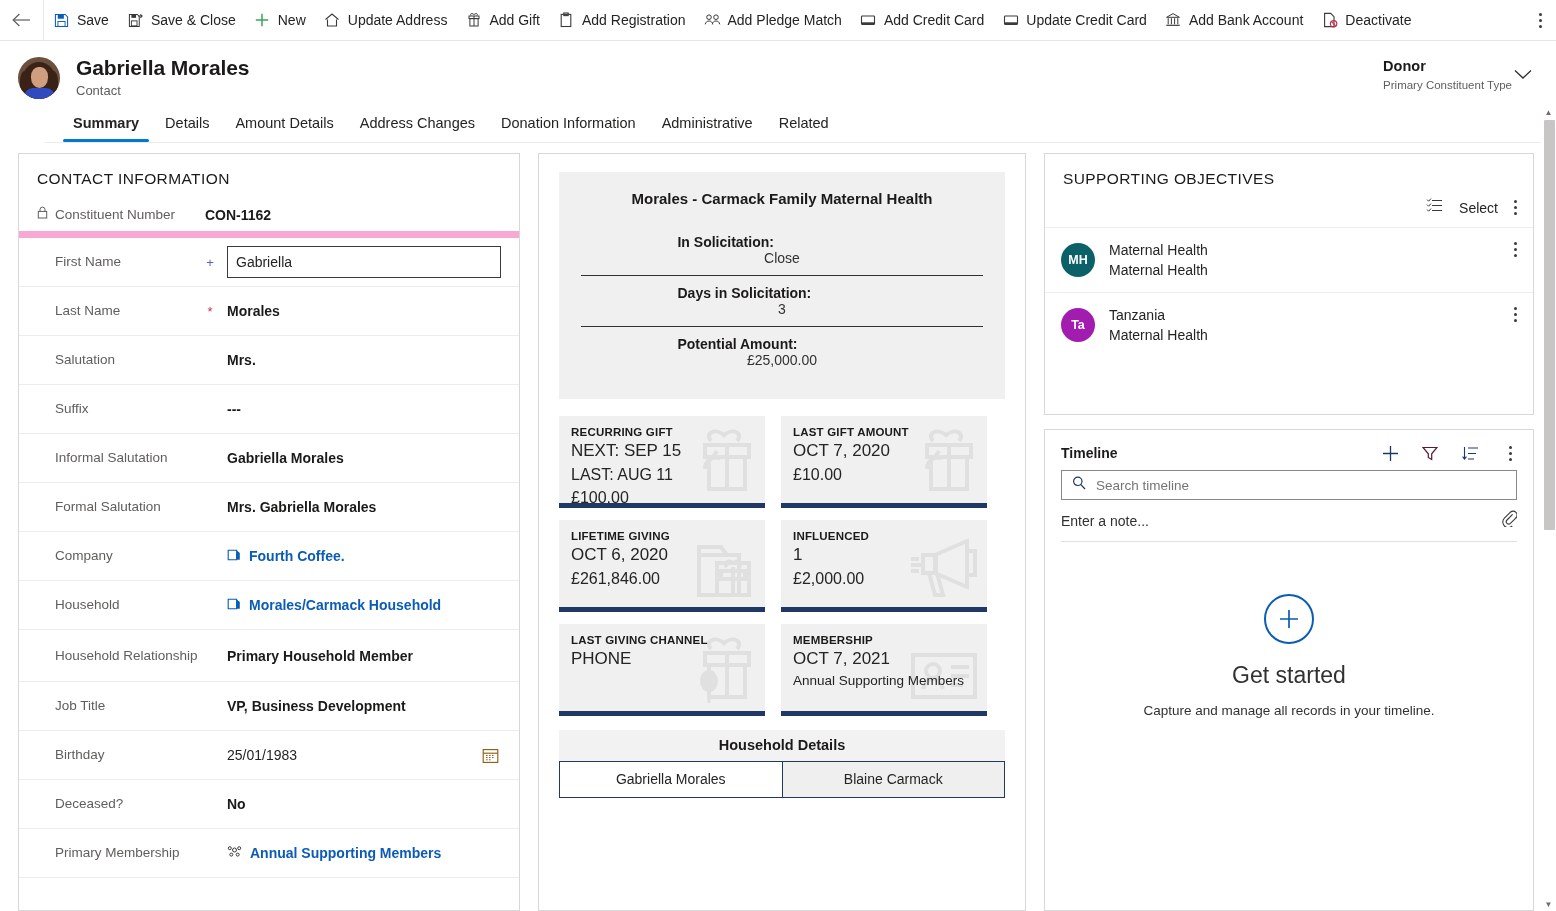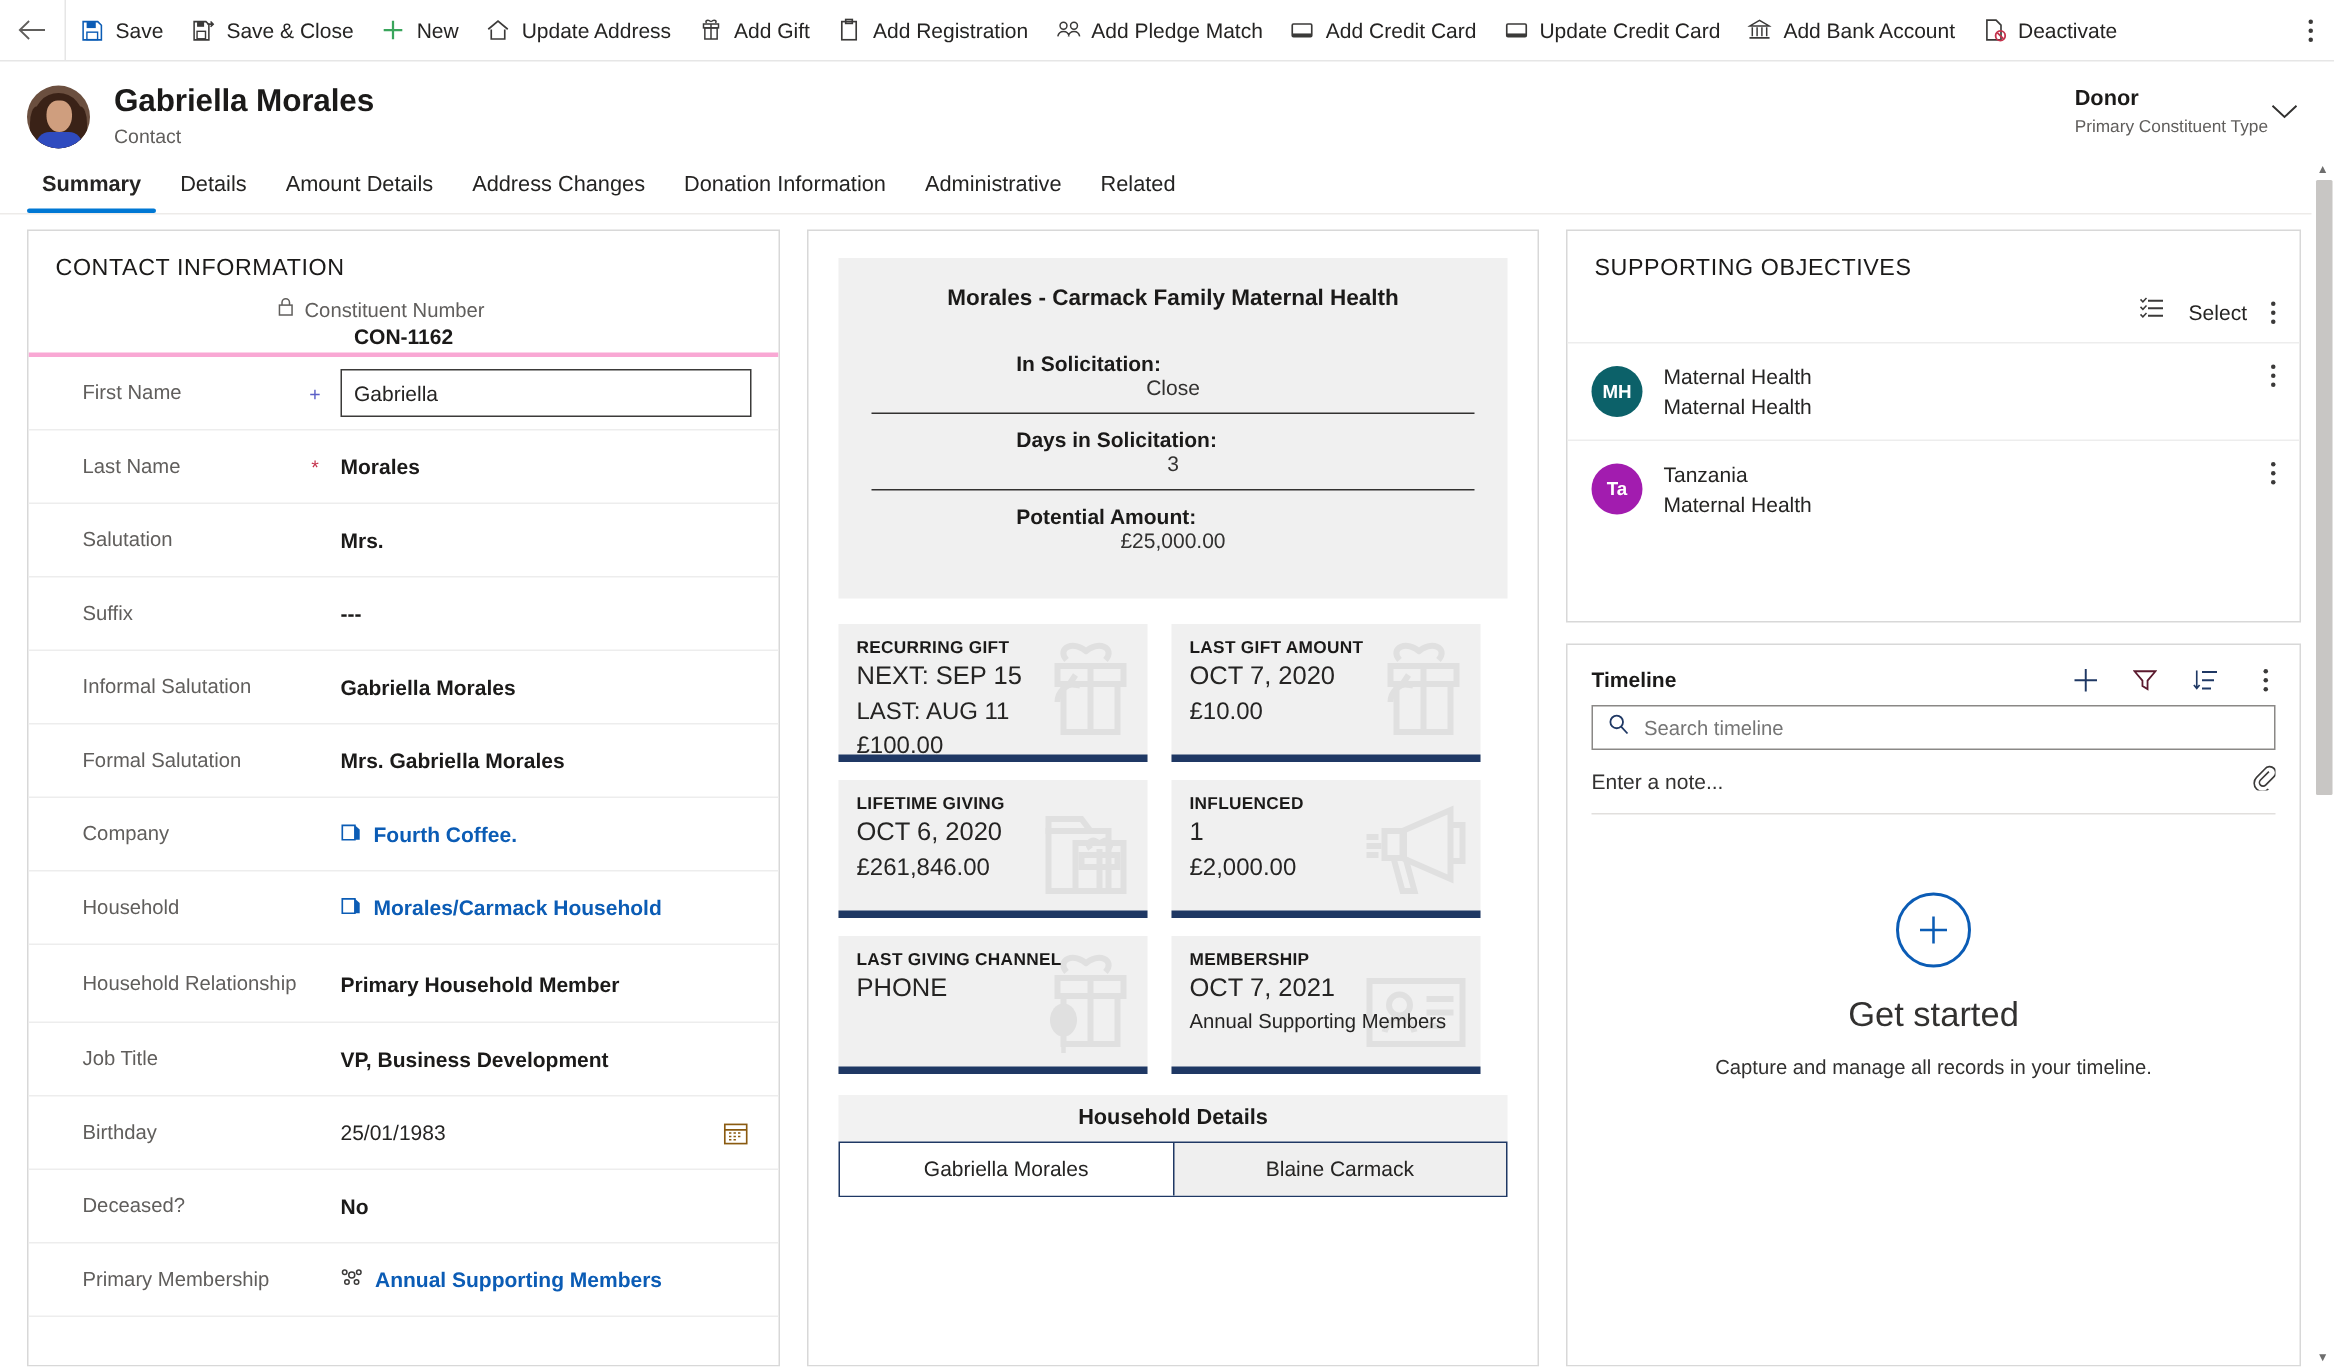--- a/index.html
+++ b/index.html
@@ -79,20 +79,21 @@
   .hdr-field-label { font-size: 14.5px; font-weight: 600; color: #1b1a19; line-height: 19px; }
   .hdr-field-sub { font-size: 11.5px; color: #605e5c; line-height: 16px; margin-top:1px; }
   .chevron-btn { width: 22px; height: 22px; display:flex; align-items:center; justify-content:center; margin-top: 6px; cursor:pointer; }
 
   
   .tabbar {
     display: flex; align-items: flex-end;
     padding: 0 18px;
     height: 38px;
     border-bottom: 1px solid #edebe9;
+    margin-left: 45px;
   }
   .tab {
     font-size: 14.5px;
     color: #252423;
     padding: 0 10px 9px 10px;
     margin-right: 6px;
     cursor: pointer;
     position: relative;
     line-height: 19px;
   }
@@ -124,21 +125,21 @@
     padding: 16px 18px 10px 18px;
   }
 
   
   .ci-row {
     display: flex; align-items: center;
     min-height: 49px;
     border-bottom: 1px solid #ededed;
     padding: 0 18px;
   }
-  .ci-row.first { border-bottom: 3px solid #f9a8d4; min-height: 40px; padding-top:0;flex-direction:column; }
+  .ci-row.first { border-bottom: 7px solid #f9a8d4; min-height: 40px; padding-top:0; }
   .ci-row.tall { min-height: 52px; }
   .ci-label {
     width: 168px; flex: none;
     font-size: 13.5px; color: #605e5c; line-height: 18px;
     display:flex; align-items:center; gap:7px;
   }
   .ci-label.indent { padding-left: 18px; width: 168px; }
   .ci-val {
     font-size: 14px; font-weight: 600; color: #1b1a19;
   }

